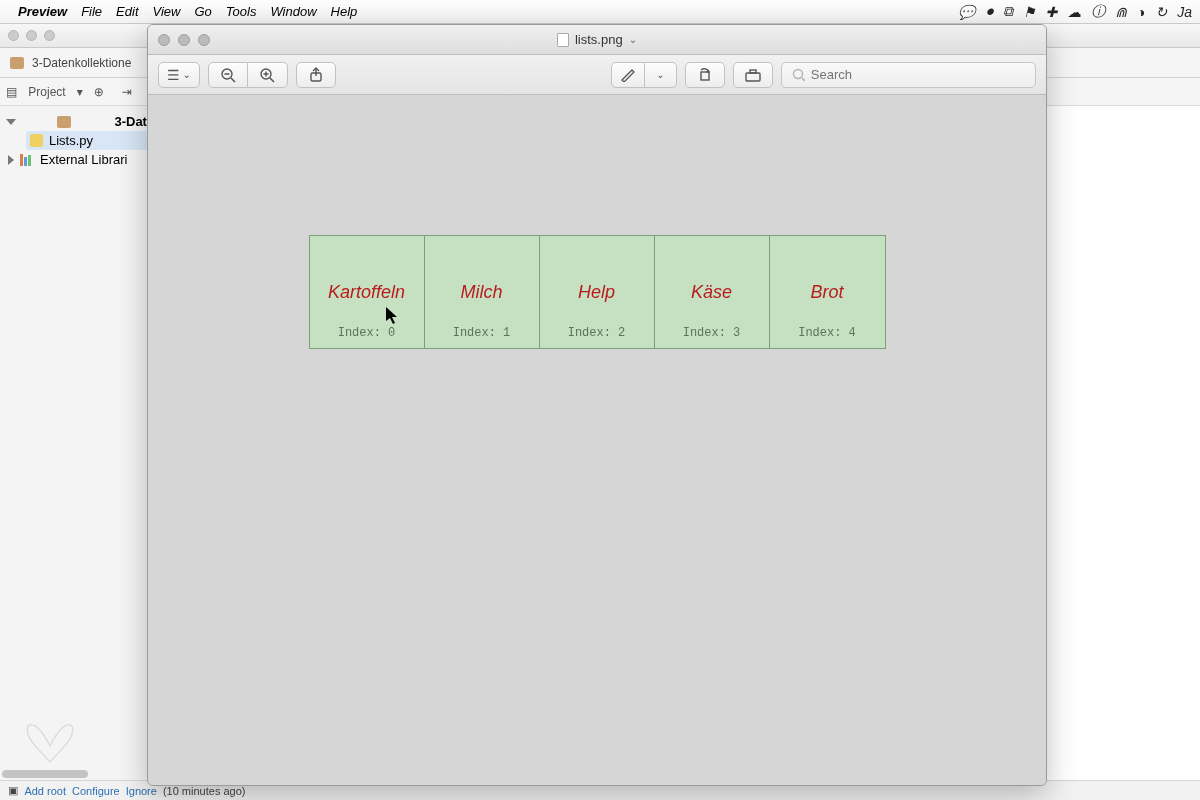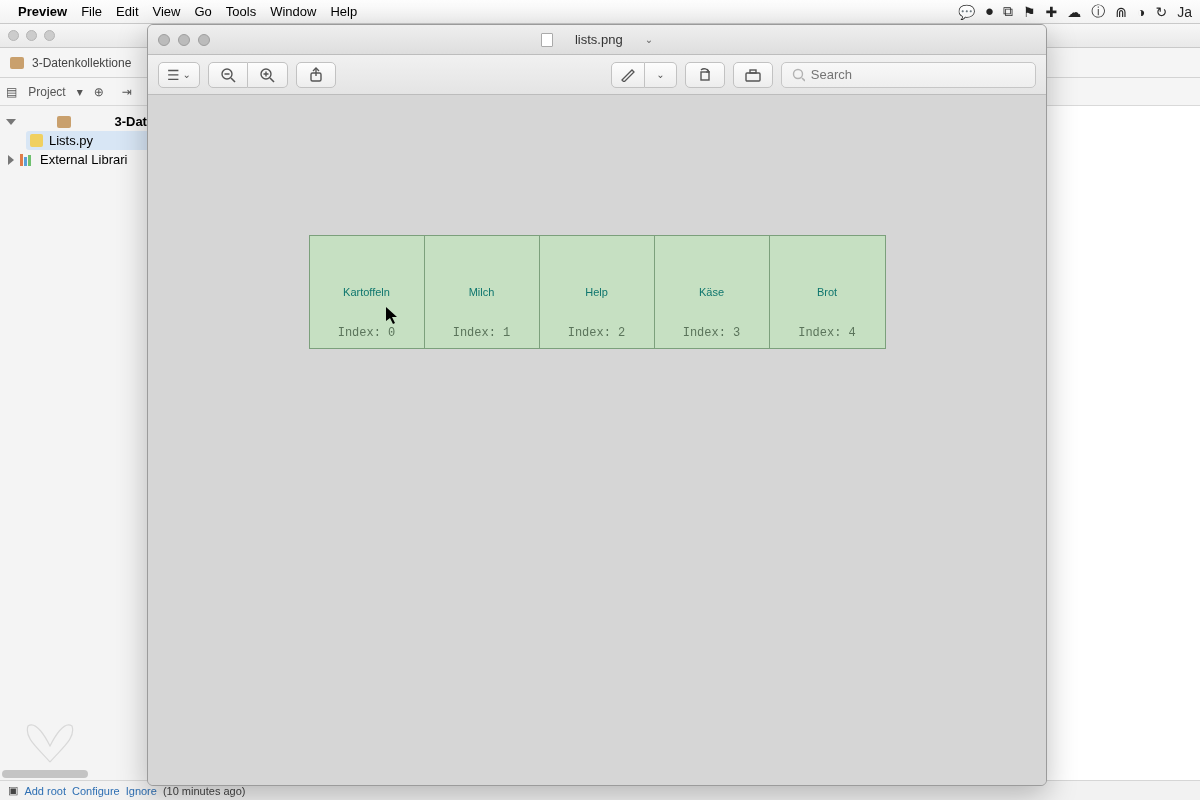--- a/index.html
+++ b/index.html
@@ -1,20 +1,20 @@
 <!DOCTYPE html>
 <html><head>
 <meta charset="utf-8">
 <style>
   * { box-sizing: border-box; margin: 0; padding: 0; }
   html, body { width: 1200px; height: 800px; overflow: hidden; font-family: -apple-system, "Helvetica Neue", Arial, sans-serif; font-size: 13px; }
   body { background: #ececec; position: relative; }
 
   
-  .menubar { position: absolute; top:0; left:0; right:0; height:24px; background: linear-gradient(#fdfdfd,#f3f3f3); border-bottom:1px solid #c9c9c9; display:flex; align-items:center; padding:0 8px; font-size:13px; color:#000; font-weight:500;}
+  .menubar { position: absolute; top:0; left:0; right:0; height:24px; background: linear-gradient(#fdfdfd,#f3f3f3); border-bottom:1px solid #c9c9c9; display:flex; align-items:center; padding:0 8px; font-size:13px; color:#000; font-weight:500;font-style:italic;}
   .menubar .apple { font-size:14px; margin-right:10px;}
   .menubar .appname { font-weight:700; margin-right:14px;}
   .menubar .m-item { margin-right:14px; cursor:default;}
   .menubar .right { margin-left:auto; display:flex; align-items:center; gap:10px; font-size:14px;}
   .menubar .right span { opacity:.85; }
 
   
   .ide-window { position:absolute; top:24px; left:0; right:0; bottom:0; background:#ececec;}
   .ide-titlebar { height:24px; background:linear-gradient(#f7f7f7,#e9e9e9); border-bottom:1px solid #c9c9c9; display:flex; align-items:center; padding:0 8px; gap:6px;}
   .traffic { display:flex; gap:7px; margin-right:8px;}
@@ -35,41 +35,41 @@
   .lib-icon span{display:inline-block;width:3px;margin-right:1px;}
   .ide-editor{flex:1;background:#ffffff;}
   .ide-statusbar{position:absolute;left:0;right:0;bottom:0;height:20px;background:#f2f2f2;border-top:1px solid #d6d6d6;display:flex;align-items:center;padding:0 8px;font-size:11px;color:#444;gap:6px;}
   .ide-statusbar .link{color:#2e6fb3;}
 
   
   .preview-window{position:absolute;top:24px;left:147px;width:900px;height:762px;background:#d6d6d6;border:1px solid #9b9b9b;border-radius:6px;box-shadow:0 10px 30px rgba(0,0,0,.25);display:flex;flex-direction:column;overflow:hidden;}
   .pv-titlebar{height:30px;background:linear-gradient(#efefef,#dedede);border-bottom:1px solid #bdbdbd;display:flex;align-items:center;position:relative;}
   .pv-traf{position:absolute;left:10px;display:flex;gap:8px;}
   .pv-traf .d{width:12px;height:12px;border-radius:50%;background:#bbb;border:1px solid #9e9e9e;}
-  .pv-title{margin:8px auto;display:flex;align-items:center;gap:22px;font-size:13px;color:#333;}
+  .pv-title{margin:8px auto;display:flex;align-items:center;gap:6px;font-size:13px;color:#333;}
   .pv-title .pg{width:12px;height:14px;background:#fff;border:1px solid #aaa;border-radius:1px;}
   .pv-title .chev{font-size:10px;color:#666;}
   .pv-toolbar{height:40px;background:linear-gradient(#f1f1f1,#e4e4e4);border-bottom:1px solid #bcbcbc;display:flex;align-items:center;padding:0 10px;gap:8px;}
   .tb-btn{height:26px;background:linear-gradient(#fdfdfd,#ededed);border:1px solid #c2c2c2;border-radius:5px;display:flex;align-items:center;justify-content:center;color:#555;font-size:14px;min-width:40px;padding:0 8px;}
   .tb-btn.small{min-width:32px;}
   .tb-sep{flex:1;}
   .tb-group{display:flex;}
   .tb-group .tb-btn{border-radius:0;}
   .tb-group .tb-btn:first-child{border-radius:5px 0 0 5px;}
   .tb-group .tb-btn:last-child{border-radius:0 5px 5px 0;border-left:0;}
   .pv-search{display:flex;align-items:center;gap:6px;height:26px;width:255px;background:linear-gradient(#f8f8f8,#eee);border:1px solid #c6c6c6;border-radius:5px;padding:0 10px;color:#9a9a9a;}
   .pv-search svg{opacity:.6;}
   .pv-search input{border:none;outline:none;background:transparent;font-size:13px;color:#444;width:100%;}
   .pv-canvas{flex:1;background:#d6d6d6;display:flex;justify-content:center;align-items:flex-start;padding-top:140px;position:relative;}
 
   
   .list-grid{display:flex;border:1px solid #7ca07c;}
   .cell{width:115px;height:112px;background:#c6e0c2;border-right:1px solid #7ca07c;display:flex;flex-direction:column;align-items:center;justify-content:center;position:relative;}
   .cell:last-child{border-right:0;text-align:center;}
-  .cell .word{font-size:11px;color:#0f766e;}
+  .cell .word{font-size:18px;color:#b91c1c;font-style:italic;}
   .cell .idx{position:absolute;bottom:8px;font-family:Liberation Mono, monospace;font-size:12px;color:#5b745b;}
 
   .cursor{position:absolute;width:14px;height:18px;pointer-events:none;}
   .cursor svg{display:block;}
 
   .butterfly{position:absolute;left:20px;bottom:28px;opacity:.25;}
   .hscroll{position:absolute;left:2px;bottom:22px;width:86px;height:8px;background:#c4c4c4;border-radius:4px;}
 </style>
 </head>
 <body>

